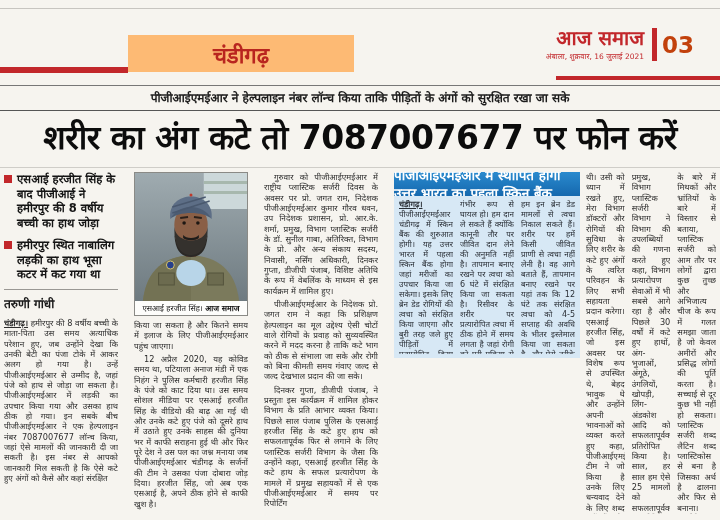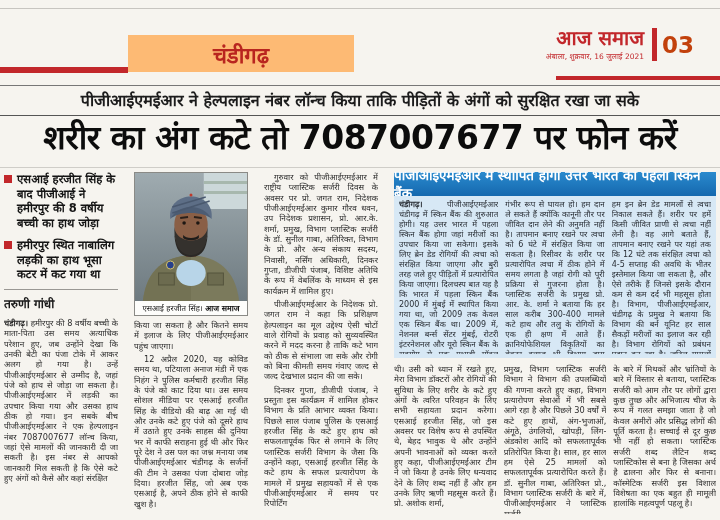--- a/index.html
+++ b/index.html
@@ -18,32 +18,32 @@
   .masthead{position:absolute;right:26px;top:28px;display:flex;align-items:stretch;}
   .mast-text{display:flex;flex-direction:column;align-items:flex-end;justify-content:center;}
   .paper-name{font-size:20px;font-weight:bold;color:#c2272b;line-height:1.05;}
   .edition{font-size:7.5px;color:#c2272b;margin-top:2px;}
   .mast-vbar{width:5px;background:#c2272b;margin:0 5px 0 8px;}
   .page-no{font-size:23px;font-weight:bold;color:#c2410c;align-self:center;}
   .red-bar-right{position:absolute;left:556px;right:0;top:76px;height:4px;background:#c2272b;}
   
   .kicker{
     position:absolute;top:85px;left:0;width:720px;box-sizing:border-box;
-    text-align:center;font-size:16px;font-weight:bold;color:#1c1c1c;
+    text-align:center;font-size:12px;font-weight:bold;color:#1c1c1c;
     border-top:1px solid #777;border-bottom:1px solid #555;padding:3px 10px 4px;
   }
   .headline{
     position:absolute;top:108px;left:0;width:720px;margin:0;box-sizing:border-box;
     text-align:center;font-size:33px;font-weight:bold;color:#0c0c0c;
     padding:6px 8px 8px;border-bottom:1px solid #cfcdc8;letter-spacing:-0.5px;
   }
   
   .content{position:absolute;top:172px;left:4px;right:4px;bottom:3px;display:flex;gap:16px;}
   .col{width:114px;flex:0 0 114px;overflow:hidden;}
-  .right-half{flex:1;display:flex;flex-direction:column;gap:6px;overflow:hidden;}
+  .right-half{flex:1;display:flex;flex-direction:row;gap:6px;overflow:hidden;}
   .body-text{
     margin:0 0 3px 0;font-size:8.2px;line-height:1.26;text-align:justify;color:#2d2d2d;
   }
   .indent{text-indent:10px;}
   
   .hl{display:flex;gap:5px;margin-bottom:7px;}
   .bullet{flex:0 0 8px;width:8px;height:8px;background:#c2272b;margin-top:3px;}
   .hl-text{font-size:11.5px;font-weight:bold;line-height:1.28;color:#141414;}
   .byline{
     font-size:12px;font-weight:bold;color:#1a1a1a;border-top:1px solid #9a9894;
@@ -60,21 +60,21 @@
     color:#fff;font-size:13.5px;font-weight:bold;display:flex;align-items:center;justify-content:center;
   }
   .bluebox-body{
     flex:1;background:#d7e8f5;display:flex;gap:7px;padding:4px 5px;overflow:hidden;
   }
   .side-col{
     margin:0;flex:1;font-size:8px;line-height:1.25;text-align:justify;color:#2a2f36;overflow:hidden;
   }
   .bottomcols{flex:1;display:flex;gap:7px;overflow:hidden;}
   .bottomcols .bcol{flex:1;overflow:hidden;}
-  .lead{font-weight:bold;}
+  .lead{font-weight:bold;text-decoration:underline;}
 </style>
 </head>
 <body>
 
 <div class="paper">
   <div class="top-rule"></div>
 
   <div class="section-box">
     <span class="section-name">चंडीगढ़</span>
   </div>

